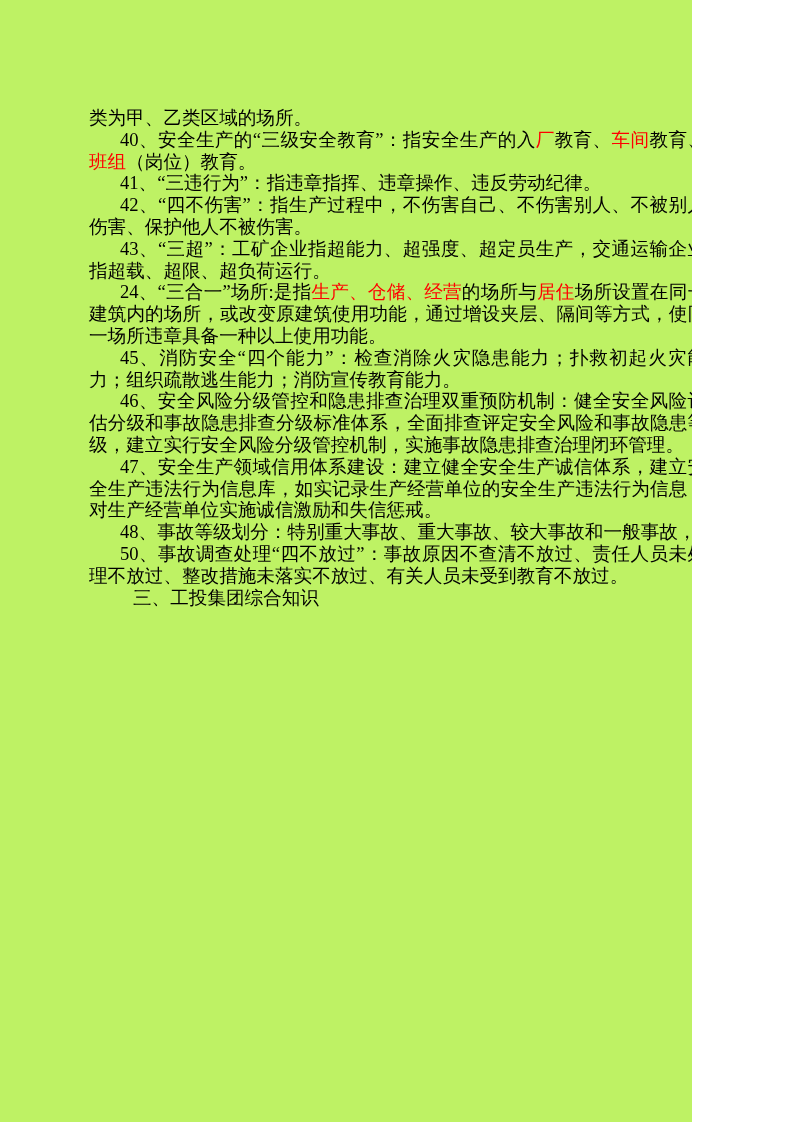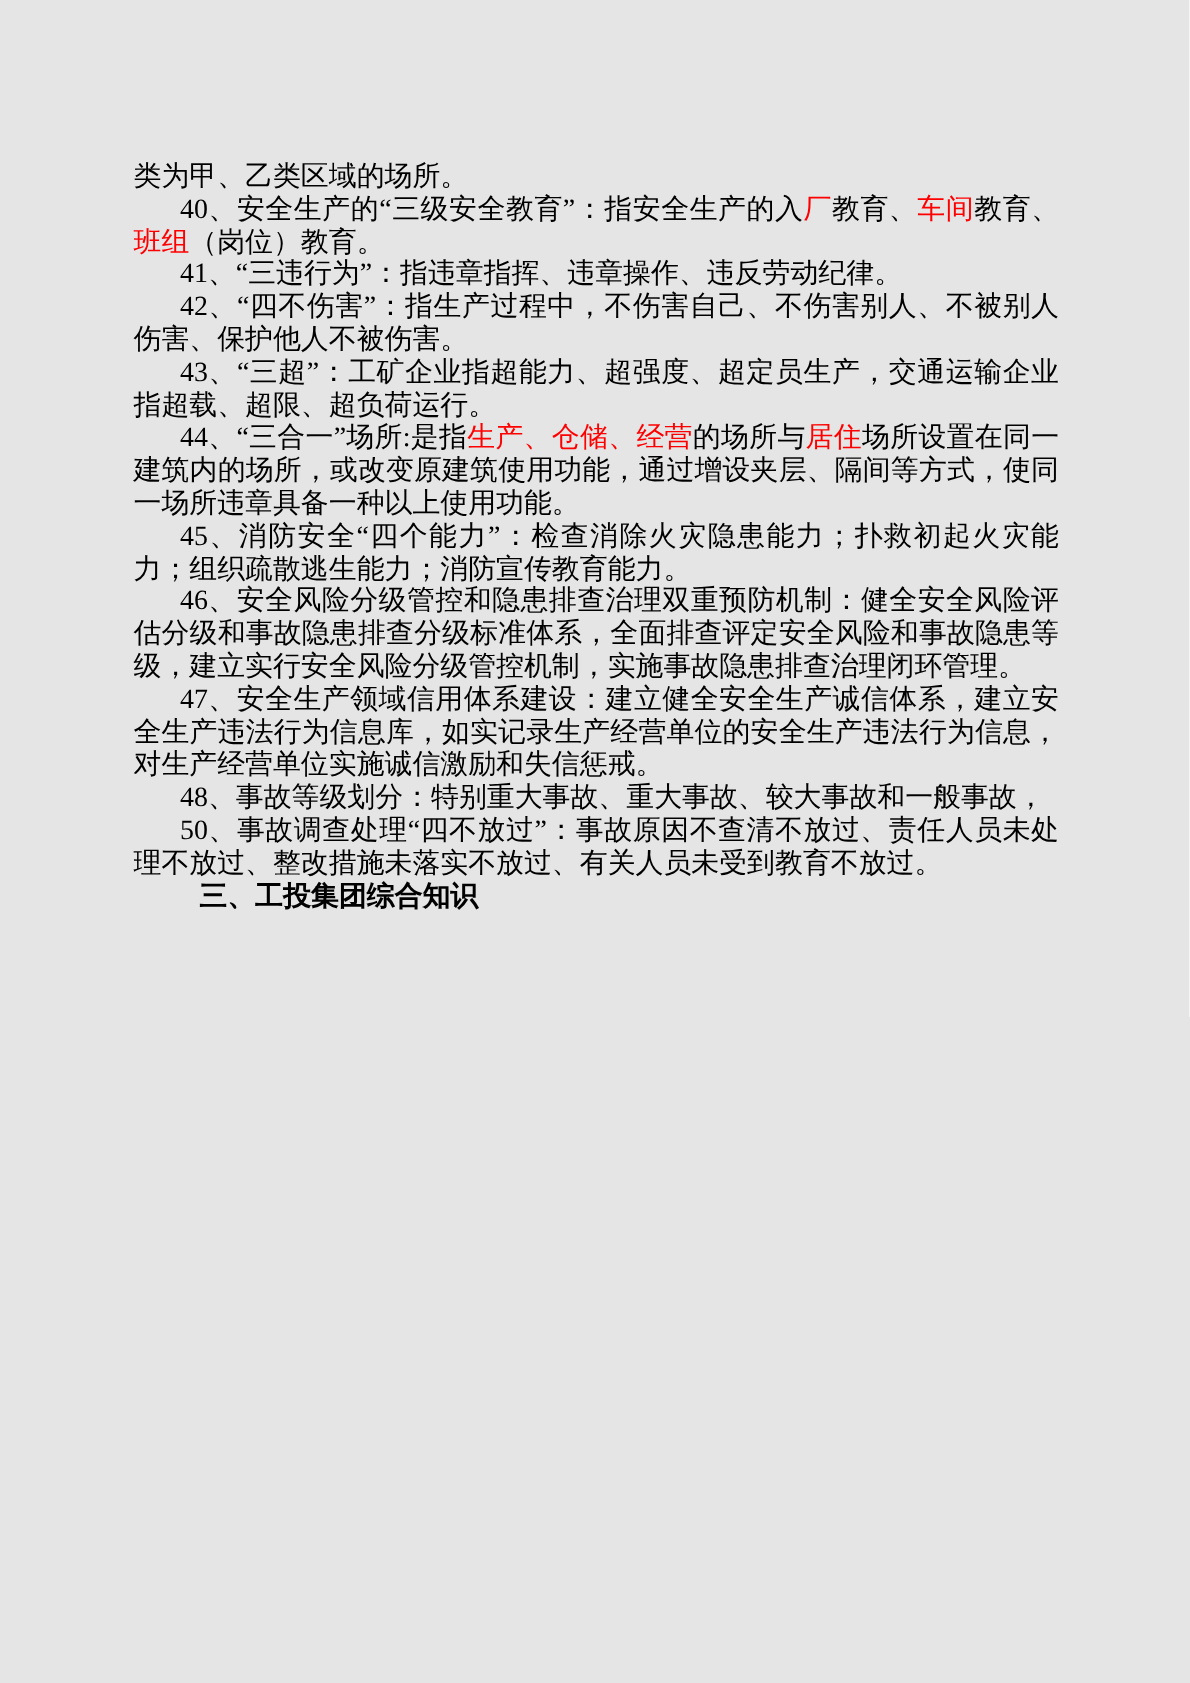--- a/index.html
+++ b/index.html
@@ -2,23 +2,23 @@
 <html><head>
 <meta charset="utf-8">
 <style>
   html, body {
     margin: 0;
     padding: 0;
     background: #ffffff;
   }
   .page {
     position: relative;
-    width: 793px;
+    width: 692px;
     height: 1122px;
-    background: #e5e5e5;
+    background: #bef264;
     overflow: hidden;
     font-family: "Liberation Serif", "DejaVu Serif", serif;
   }
   .doc-body {
     position: absolute;
     left: 89px;
     top: 107px;
     width: 617px;
     font-size: 18.6px;
     line-height: 21.8px;
@@ -28,37 +28,37 @@
   }
   .para {
     margin: 0;
     padding: 0;
     text-indent: 0;
   }
   .para.indent {
     text-indent: 31px;
   }
   .para.heading {
-    font-weight: bold;
+    font-weight: normal;
     text-indent: 44px;
   }
   .run { color: inherit; }
   .run.red { color: #ff0000; }
 </style>
 </head>
 <body>
 
 <div class="page">
   <div class="doc-body" style="color: rgb(0, 0, 0);">
       <p class="para"><span class="run">类为甲、乙类区域的场所。</span></p>
       <p class="para indent"><span class="run">40、安全生产的“三级安全教育”：指安全生产的入</span><span class="run red" style="color: rgb(255, 0, 0);">厂</span><span class="run">教育、</span><span class="run red" style="color: rgb(255, 0, 0);">车间</span><span class="run">教育、</span><span class="run red" style="color: rgb(255, 0, 0);">班组</span><span class="run">（岗位）教育。</span></p>
       <p class="para indent"><span class="run">41、“三违行为”：指违章指挥、违章操作、违反劳动纪律。</span></p>
       <p class="para indent"><span class="run">42、“四不伤害”：指生产过程中，不伤害自己、不伤害别人、不被别人伤害、保护他人不被伤害。</span></p>
       <p class="para indent"><span class="run">43、“三超”：工矿企业指超能力、超强度、超定员生产，交通运输企业指超载、超限、超负荷运行。</span></p>
-      <p class="para indent"><span class="run">44、“三合一”场所:是指</span><span class="run red" style="color: rgb(255, 0, 0);">生产、仓储、经营</span><span class="run">的场所与</span><span class="run red" style="color: rgb(255, 0, 0);">居住</span><span class="run">场所设置在同一建筑内的场所，或改变原建筑使用功能，通过增设夹层、隔间等方式，使同一场所违章具备一种以上使用功能。</span></p>
+      <p class="para indent"><span class="run">24、“三合一”场所:是指</span><span class="run red" style="color: rgb(255, 0, 0);">生产、仓储、经营</span><span class="run">的场所与</span><span class="run red" style="color: rgb(255, 0, 0);">居住</span><span class="run">场所设置在同一建筑内的场所，或改变原建筑使用功能，通过增设夹层、隔间等方式，使同一场所违章具备一种以上使用功能。</span></p>
       <p class="para indent"><span class="run">45、消防安全“四个能力”：检查消除火灾隐患能力；扑救初起火灾能力；组织疏散逃生能力；消防宣传教育能力。</span></p>
       <p class="para indent"><span class="run">46、安全风险分级管控和隐患排查治理双重预防机制：健全安全风险评估分级和事故隐患排查分级标准体系，全面排查评定安全风险和事故隐患等级，建立实行安全风险分级管控机制，实施事故隐患排查治理闭环管理。</span></p>
       <p class="para indent"><span class="run">47、安全生产领域信用体系建设：建立健全安全生产诚信体系，建立安全生产违法行为信息库，如实记录生产经营单位的安全生产违法行为信息，对生产经营单位实施诚信激励和失信惩戒。</span></p>
       <p class="para indent"><span class="run">48、事故等级划分：特别重大事故、重大事故、较大事故和一般事故，</span></p>
       <p class="para indent"><span class="run">50、事故调查处理“四不放过”：事故原因不查清不放过、责任人员未处理不放过、整改措施未落实不放过、有关人员未受到教育不放过。</span></p>
       <p class="para heading"><span class="run">三、工投集团综合知识</span></p>
     </div>
 </div>
 
 </body></html>

